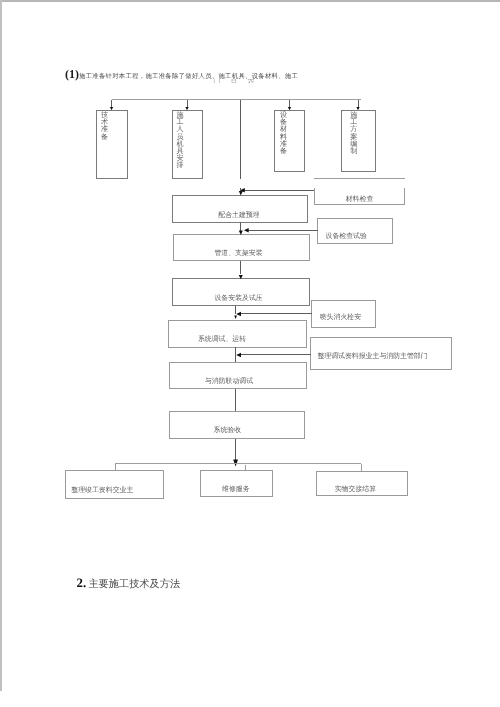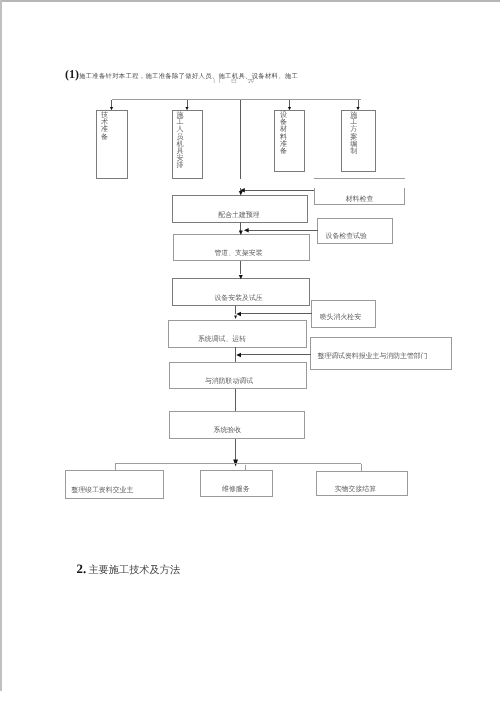--- a/index.html
+++ b/index.html
@@ -34,21 +34,21 @@
   <div class="edge-left"></div>
 
   <div class="para" style="left:65px;top:65px;">
     <span class="num-lead">(1)</span><span class="cn-body">施工准备针对本工程，施工准备除了做好人员、施工机具、设备材料、施工</span>
   </div>
 
   <div class="para-clip">
       <span class="cn-frag">口旦农</span>
     </div>
 
-  <div class="sec-head" style="left:76.6px;top:560px;"><span class="sec-num">2.</span><span class="sec-txt">主要施工技术及方法</span></div>
+  <div class="sec-head" style="left:76.6px;top:574px;"><span class="sec-num">2.</span><span class="sec-txt">主要施工技术及方法</span></div>
 
   <div class="vtx" style="left:101px;top:112px;">
       <span>技</span>
       <span>术</span>
       <span>准</span>
       <span>备</span>
     </div>
   <div class="vtx" style="left:176.5px;top:112px;">
       <span>施</span>
       <span>工</span>

